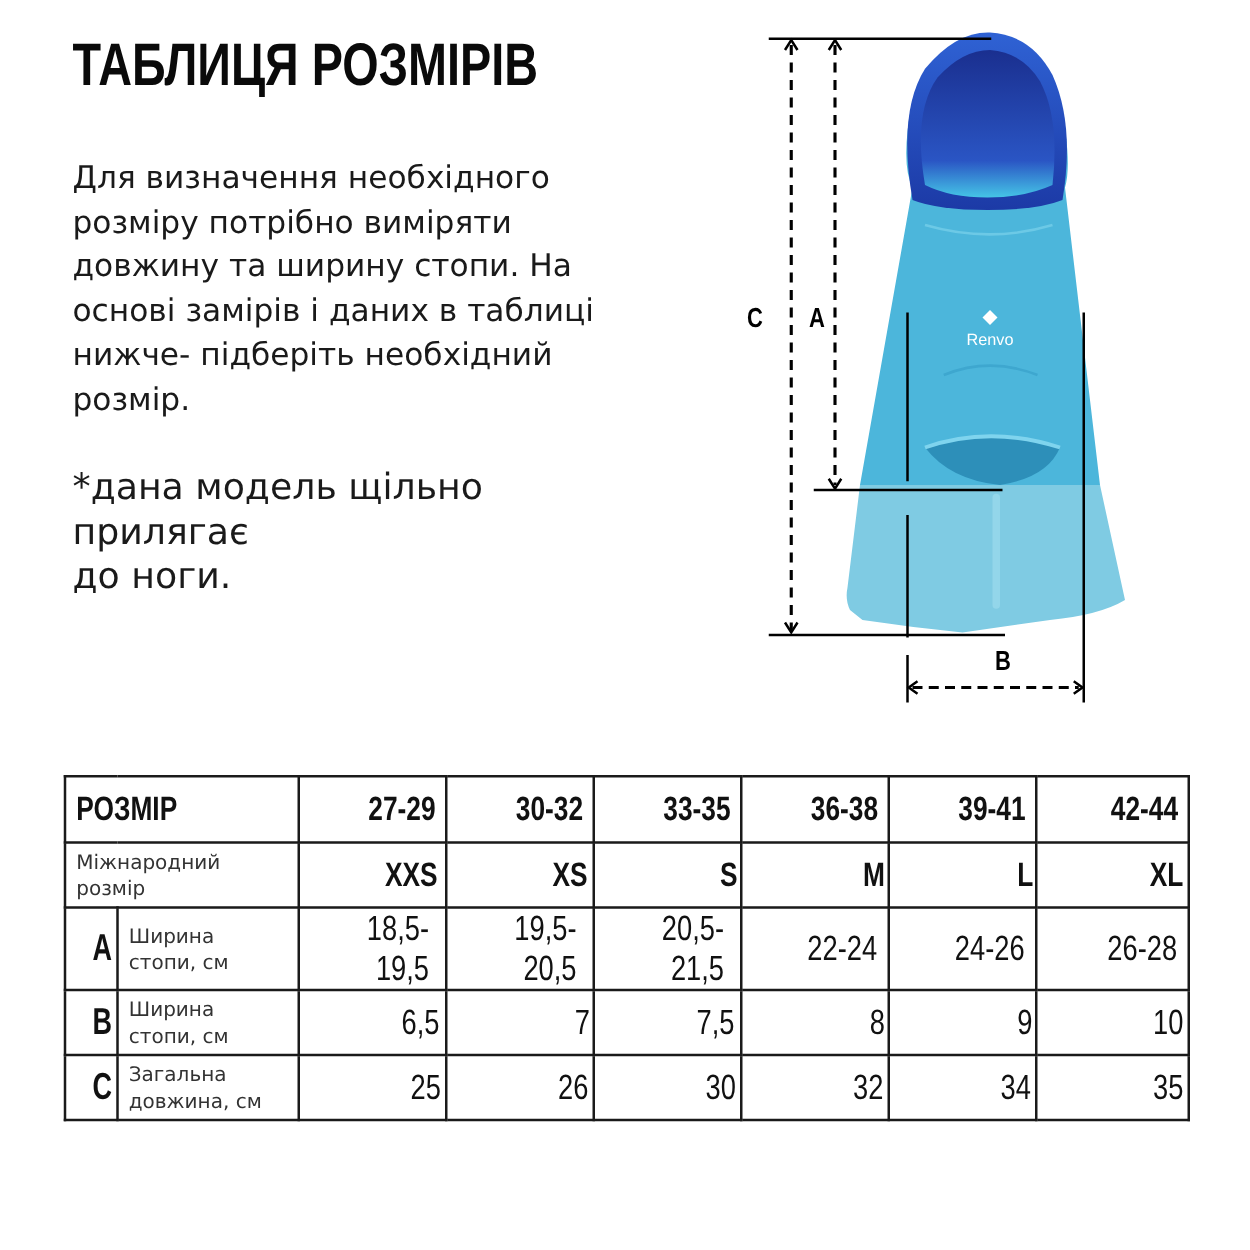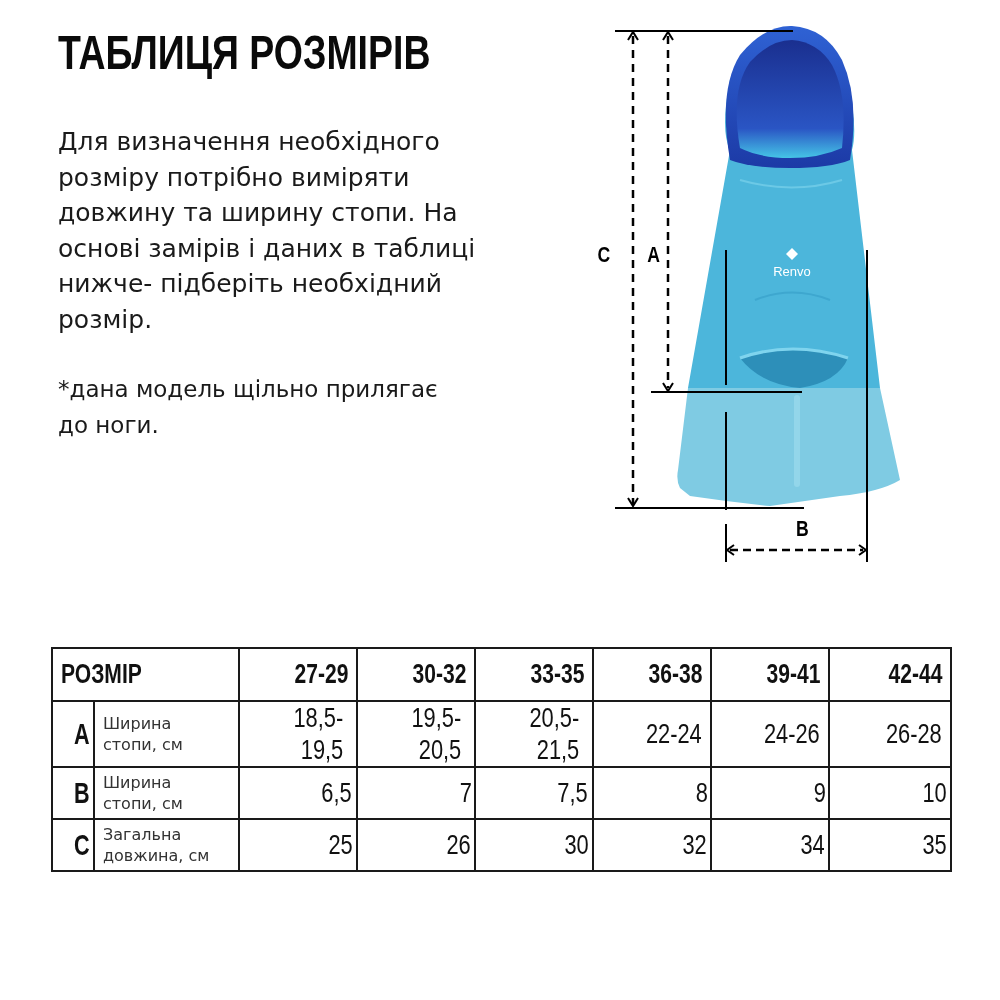--- a/index.html
+++ b/index.html
@@ -1,22 +1,22 @@
 <!DOCTYPE html>
 <html><head>
   <meta charset="utf-8">
   <style>
     html, body { margin:0; padding:0; }
     body { width:1000px; height:1000px; background:#ffffff; position:relative; overflow:hidden; color:#111; font-family:"Liberation Sans", sans-serif; }
     .title { position:absolute; left:58px; top:24px; font-family:"Liberation Sans", sans-serif; font-weight:bold; font-size:48px; letter-spacing:0px; transform:scaleX(0.78); transform-origin:left top; color:#0a0a0a; margin:0; line-height:58px; }
     .intro { position:absolute; left:58px; top:124px; width:470px; font-family:"DejaVu Sans", sans-serif; font-size:25px; line-height:35.5px; color:#1a1a1a; margin:0; white-space:pre-line; }
-    .note { position:absolute; left:58px; top:372px; width:470px; font-family:"DejaVu Sans", sans-serif; font-size:23px; line-height:35.5px; color:#1a1a1a; margin:0; white-space:pre-line; }
+    .note { position:absolute; left:58px; top:372px; width:470px; font-family:"DejaVu Sans", sans-serif; font-size:29px; line-height:35.5px; color:#1a1a1a; margin:0; white-space:pre-line; }
     .diagram { position:absolute; left:580px; top:10px; width:320px; height:560px; }
     .lbl { font-family:"Liberation Sans", sans-serif; font-weight:bold; font-size:22px; fill:#000; }
-    table.sizes { position:absolute; left:51px; top:647px; width:899px; border-collapse:collapse; table-layout:fixed; }
+    table.sizes { position:absolute; left:51px; top:620px; width:899px; border-collapse:collapse; table-layout:fixed; }
     table.sizes td { border:2px solid #1a1a1a; padding:0; text-align:right; vertical-align:middle; }
     .hdr { font-family:"Liberation Sans", sans-serif; font-weight:bold; font-size:27px; display:inline-block; transform:scaleX(0.78); }
     .hdr-left { font-family:"Liberation Sans", sans-serif; font-weight:bold; font-size:27px; display:inline-block; transform:scaleX(0.78); transform-origin:left center; }
     .val { font-family:"Liberation Sans", sans-serif; font-size:28px; display:inline-block; transform:scaleX(0.78); color:#111; }
     .intl { font-family:"Liberation Sans", sans-serif; font-weight:bold; font-size:27px; display:inline-block; transform:scaleX(0.78); }
     .desc { text-align:left !important; padding-left:8px !important; font-family:"DejaVu Sans", sans-serif; font-size:16px; line-height:21px; color:#333; }
     .letter { font-family:"Liberation Sans", sans-serif; font-weight:bold; font-size:30px; display:inline-block; transform:scaleX(0.72); }
     .row-h { height:53px; }
     .row-r { height:52px; }
   </style>
@@ -110,20 +110,29 @@
       <tr class="row-h">
     <td colspan="2" style="text-align:left;padding-left:8px;"><span class="hdr-left">РОЗМІР</span></td>
     <td><span class="hdr">27-29</span></td>
     <td><span class="hdr">30-32</span></td>
     <td><span class="hdr">33-35</span></td>
     <td><span class="hdr">36-38</span></td>
     <td><span class="hdr">39-41</span></td>
     <td><span class="hdr">42-44</span></td>
   </tr>
   <tr class="row-r">
+    <td colspan="2" class="desc"><span>Міжнародний</span><br><span>розмір</span></td>
+    <td><span class="intl">XXS</span></td>
+    <td><span class="intl">XS</span></td>
+    <td><span class="intl">S</span></td>
+    <td><span class="intl">M</span></td>
+    <td><span class="intl">L</span></td>
+    <td><span class="intl">XL</span></td>
+  </tr>
+  <tr class="row-r">
     <td><span class="letter">A</span></td>
     <td class="desc"><span>Ширина</span><br><span>стопи, см</span></td>
     <td><span class="val">18,5-19,5</span></td>
     <td><span class="val">19,5-20,5</span></td>
     <td><span class="val">20,5-21,5</span></td>
     <td><span class="val">22-24</span></td>
     <td><span class="val">24-26</span></td>
     <td><span class="val">26-28</span></td>
   </tr>
   <tr class="row-r">

